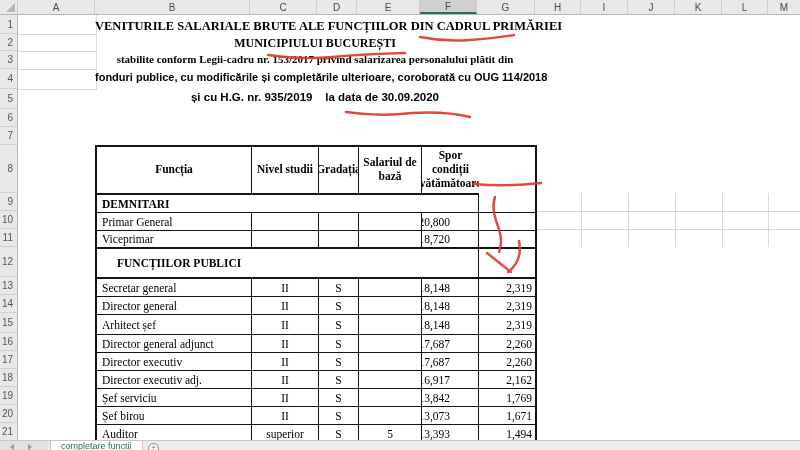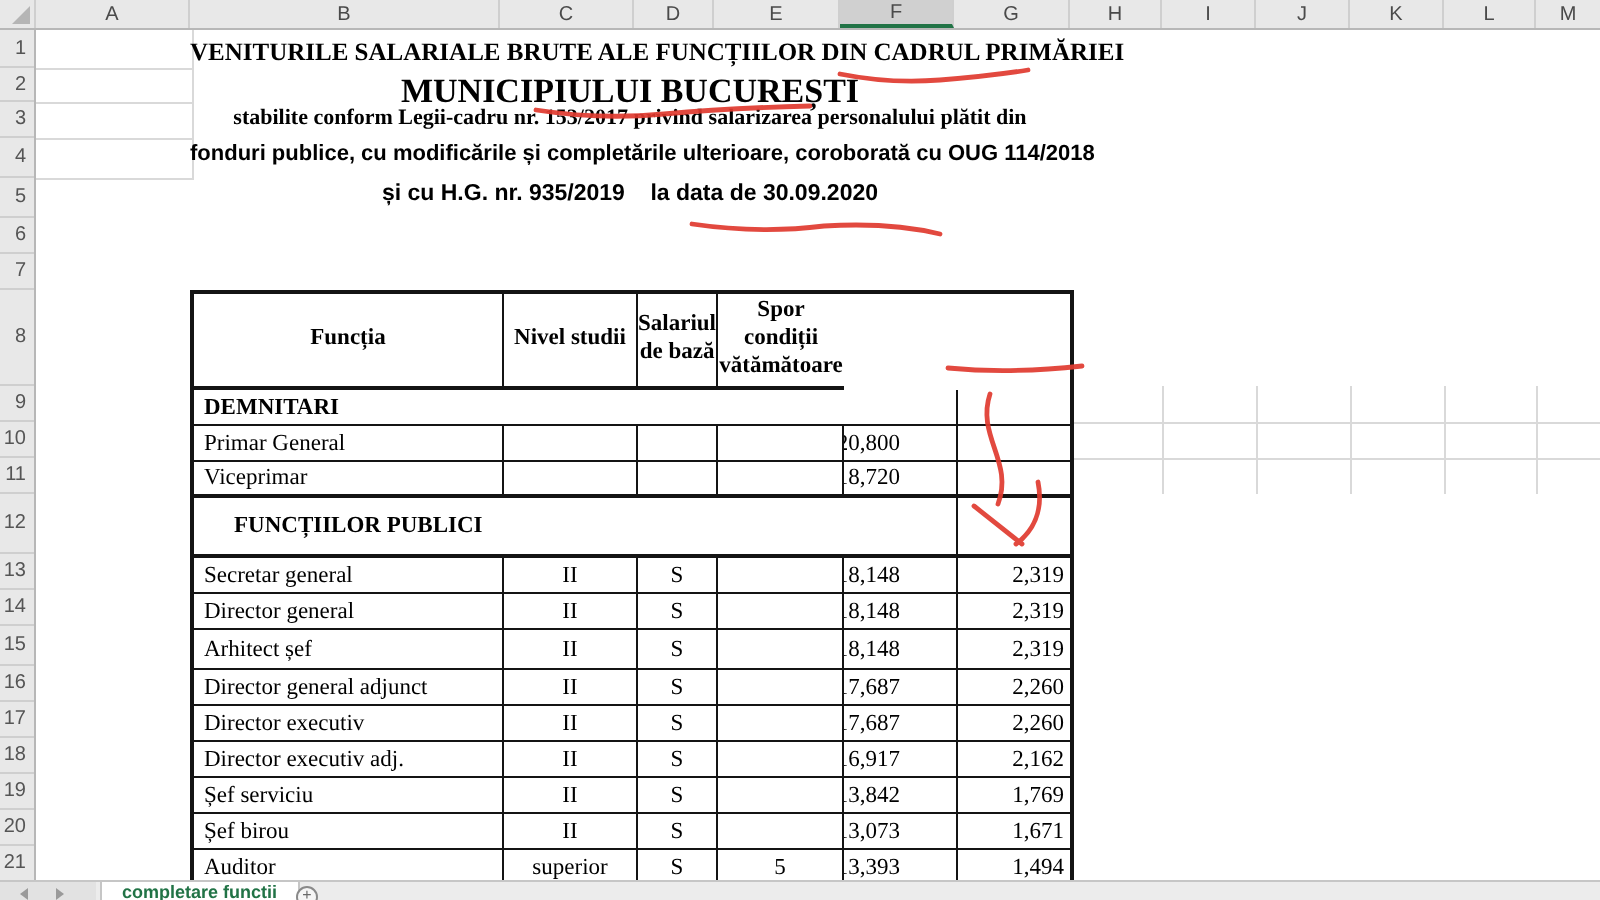--- a/index.html
+++ b/index.html
@@ -59,21 +59,21 @@
   .tabbar{position:absolute;left:0;top:440px;width:800px;height:10px;background:#ececec;
           border-top:1px solid #c6c6c6;box-sizing:border-box;}
   .tabnav{position:absolute;left:0;top:0;width:48px;height:10px;background:#e2e2e2;}
   .navarrow{position:absolute;top:3px;width:0;height:0;border-top:3px solid transparent;
             border-bottom:3px solid transparent;}
   .nav-prev{left:10px;border-right:4px solid #9a9a9a;}
   .nav-next{left:28px;border-left:4px solid #9a9a9a;}
   .sheettab{position:absolute;left:50px;top:0;height:10px;padding:0 10px;background:#fff;
             border-left:1px solid #c6c6c6;border-right:1px solid #c6c6c6;
             display:flex;align-items:flex-start;justify-content:center;}
-  .sheettab span{font-size:9px;line-height:10px;font-weight:bold;color:#217346;}
+  .sheettab span{font-size:9px;line-height:10px;font-weight:normal;color:#217346;}
   .addsheet{position:absolute;left:148px;top:2px;width:9px;height:9px;border:1px solid #8a8a8a;
             border-radius:50%;color:#6a6a6a;font-size:8px;line-height:8px;text-align:center;
             background:#f6f6f6;}
 </style>
 </head>
 <body>
 
 <div class="stage">
 
   <div class="colhdr">
@@ -124,29 +124,30 @@
   <div class="gl" style="left:96px;top:15px;width:1px;height:74px"></div>
   <div class="gl" style="left:537px;top:211px;width:263px;height:1px"></div>
   <div class="gl" style="left:537px;top:229px;width:263px;height:1px"></div>
   <div class="gl" style="left:581px;top:193px;width:1px;height:54px"></div>
   <div class="gl" style="left:628px;top:193px;width:1px;height:54px"></div>
   <div class="gl" style="left:675px;top:193px;width:1px;height:54px"></div>
   <div class="gl" style="left:722px;top:193px;width:1px;height:54px"></div>
   <div class="gl" style="left:768px;top:193px;width:1px;height:54px"></div>
 
   <div class="titleline t-serif" style="top:19px;font-size:12.5px">VENITURILE SALARIALE BRUTE ALE FUNCȚIILOR DIN CADRUL PRIMĂRIEI</div>
-  <div class="titleline t-serif" style="top:36px;font-size:17px">MUNICIPIULUI BUCUREȘTI</div>
+  <div class="titleline t-serif" style="top:36px;font-size:12px">MUNICIPIULUI BUCUREȘTI</div>
   <div class="titleline t-serif" style="top:53px;font-size:11px">stabilite conform Legii-cadru nr. 153/2017 privind salarizarea personalului plătit din</div>
   <div class="titleline t-sans" style="top:71px;font-size:11px">fonduri publice, cu modificările și completările ulterioare, coroborată cu OUG 114/2018</div>
   <div class="titleline t-sans" style="top:91px;font-size:11.5px">și cu H.G. nr. 935/2019    la data de 30.09.2020</div>
 
   <div class="tbl">
 
     <div class="th">Funcția</div>
     <div class="th">Nivel studii</div>
+    <div class="th">Gradația</div>
     <div class="th">Salariul de bază</div>
     <div class="th cl">Spor condiții vătămătoare</div>
 
     <div class="sect">DEMNITARI</div>
     <div class="cl"></div>
 
     <div class="fn">Primar General</div>
     <div class="ctr"></div>
     <div class="ctr"></div>
     <div class="ctr"></div>

